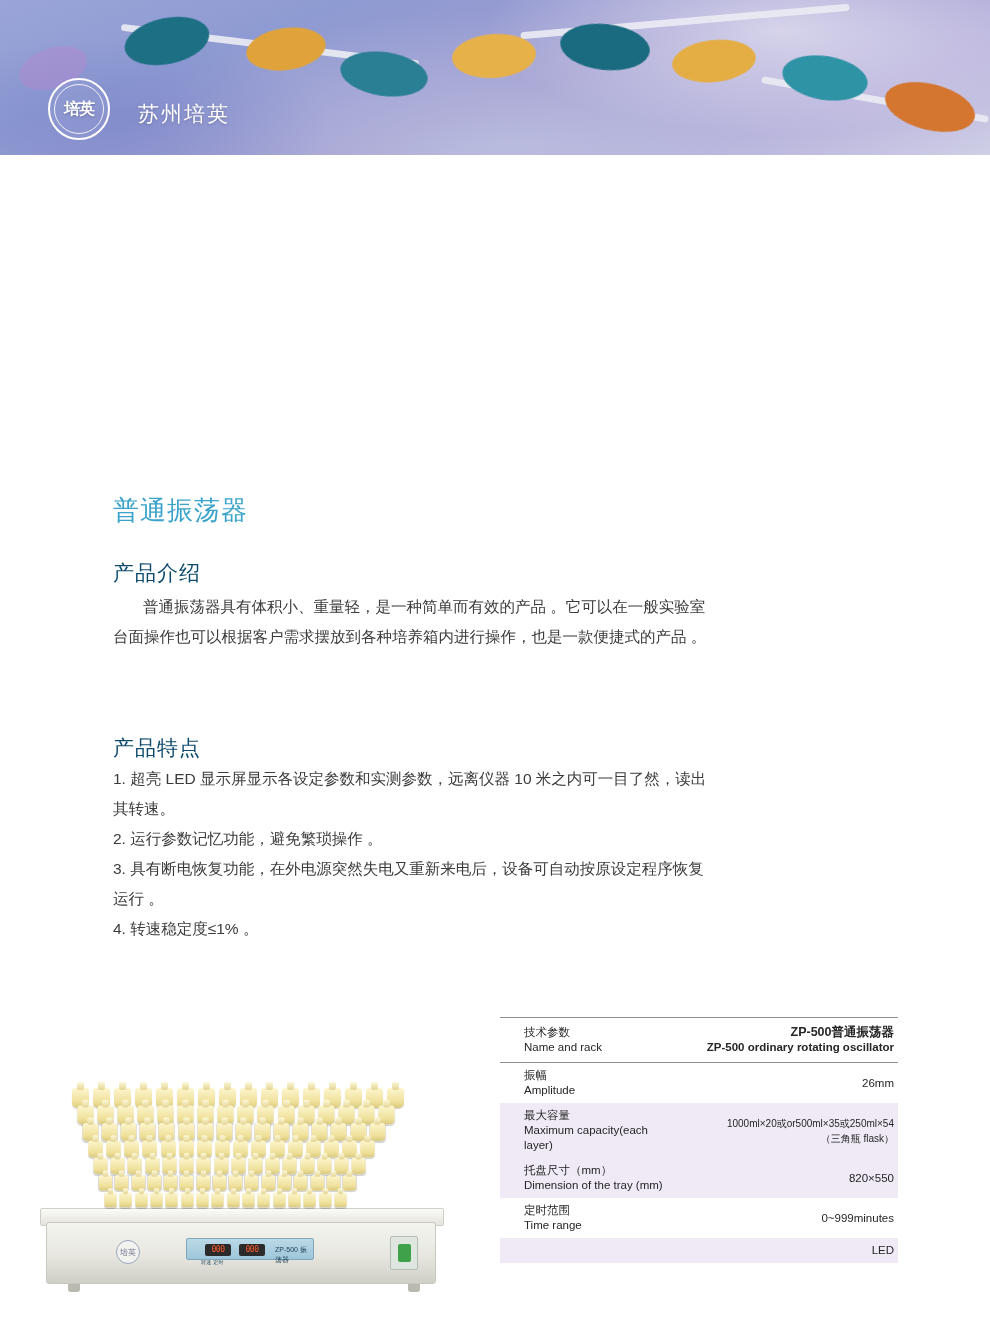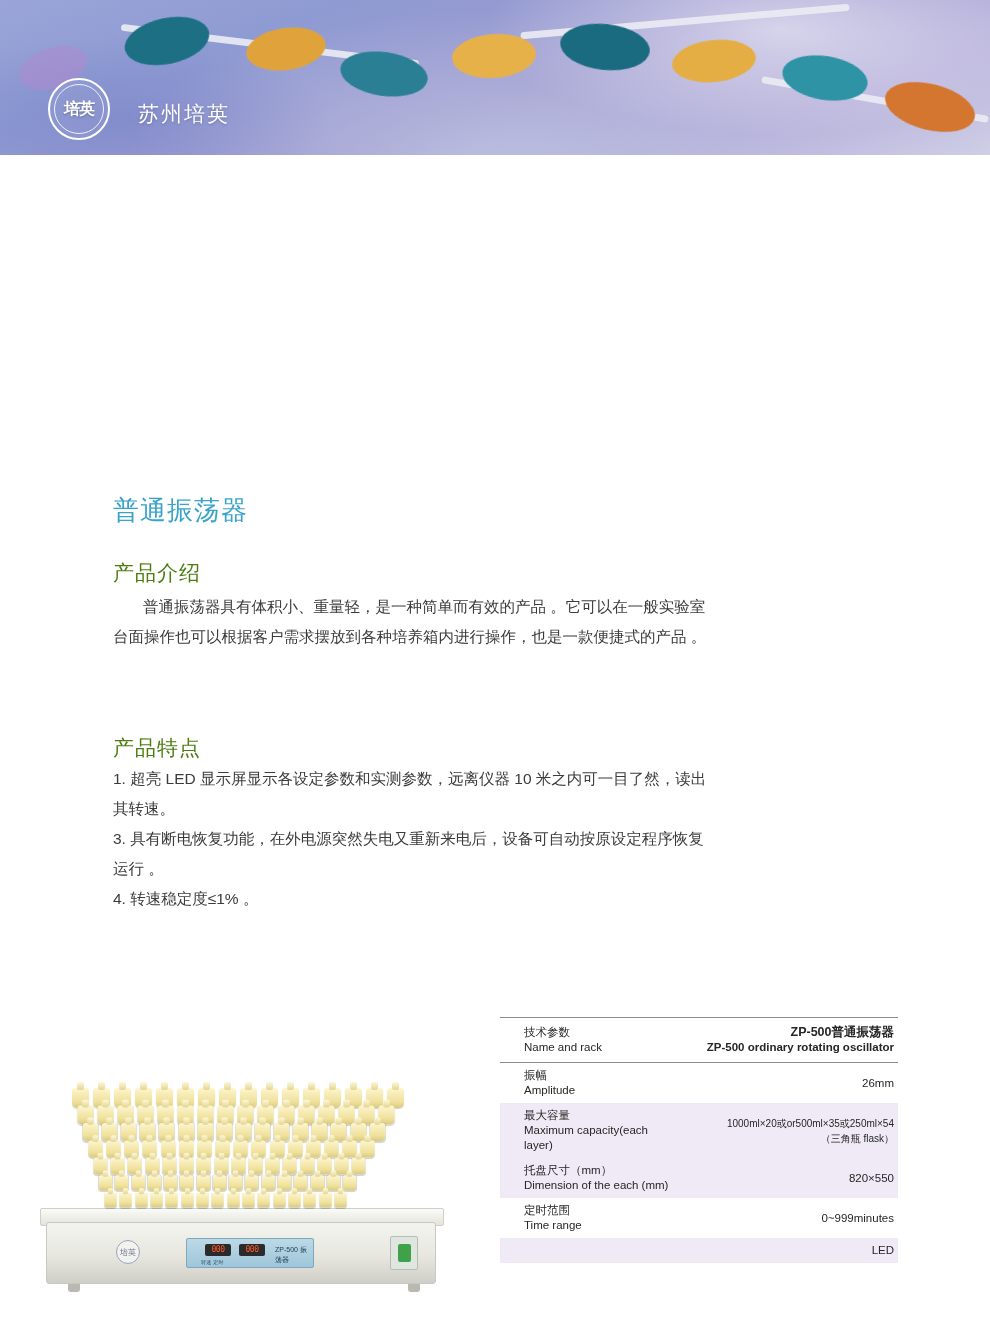--- a/index.html
+++ b/index.html
@@ -78,21 +78,21 @@
   .title-main {
     position: absolute;
     left: 113px; top: 338px;
     font-size: 26px;
     color: #3aa3c9;
     letter-spacing: 1px;
   }
   .sec-title {
     position: absolute;
     font-size: 21px;
-    color: #4d7c0f;
+    color: #0c4a6e;
     letter-spacing: 1px;
   }
   .sec-intro-title { left: 113px; top: 404px; }
   .sec-feat-title  { left: 113px; top: 579px; }
 
   .para {
     position: absolute;
     font-size: 15.5px;
     color: #3b3b3b;
     line-height: 30px;
@@ -140,21 +140,21 @@
     content: "";
     position: absolute;
     left: 5px; top: -6px;
     width: 7px; height: 8px;
     background: linear-gradient(180deg, #fdf8d8, #e4d594);
     border-radius: 2px;
   }
   .panel {
     position: absolute;
     left: 148px; top: 168px;
-    width: 128px; height: 30px;
+    width: 128px; height: 22px;
     background: linear-gradient(180deg, #bcd9e6 0%, #9ec6da 100%);
     border: 1px solid #7fa8bd;
     border-radius: 2px;
   }
   .led {
     position: absolute;
     top: 5px;
     width: 26px; height: 12px;
     background: #2b2b2b;
     border-radius: 2px;
@@ -281,20 +281,21 @@
 <div class="content">
 
   <div class="title-main">普通振荡器</div>
 
   <div class="sec-title sec-intro-title">产品介绍</div>
   <div class="para intro-text">普通振荡器具有体积小、重量轻，是一种简单而有效的产品 。它可以在一般实验室台面操作也可以根据客户需求摆放到各种培养箱内进行操作，也是一款便捷式的产品 。</div>
 
   <div class="sec-title sec-feat-title">产品特点</div>
   <div class="para feat-list">
     <p>1. 超亮 LED 显示屏显示各设定参数和实测参数，远离仪器 10 米之内可一目了然，读出其转速。</p>
+    <p>2. 运行参数记忆功能，避免繁琐操作 。</p>
     <p>3. 具有断电恢复功能，在外电源突然失电又重新来电后，设备可自动按原设定程序恢复运行 。</p>
     <p>4. 转速稳定度≤1% 。</p>
   </div>
 
   <div class="product-wrap">
     <div class="flask-field" id="flaskField">
         <div class="flask" style="left: 8px; top: 0px; transform: scale(1); z-index: 0;"></div>
         <div class="flask" style="left: 29px; top: 0px; transform: scale(1); z-index: 0;"></div>
         <div class="flask" style="left: 50px; top: 0px; transform: scale(1); z-index: 0;"></div>
         <div class="flask" style="left: 71px; top: 0px; transform: scale(1); z-index: 0;"></div>
@@ -453,21 +454,21 @@
         <td class="c-value cap-val val-two">
           <span class="l1">1000ml×20或or500ml×35或250ml×54</span>
           <span class="l2">（三角瓶 flask）</span>
         </td>
       </tr>
 
 
       <tr class="row-alt">
         <td class="c-label">
           <span class="cn">托盘尺寸（mm）</span>
-          <span class="en">Dimension of the each (mm)</span>
+          <span class="en">Dimension of the tray (mm)</span>
         </td>
         <td class="c-value">820×550</td>
       </tr>
 
       <tr class="row-plain">
         <td class="c-label">
           <span class="cn">定时范围</span>
           <span class="en">Time range</span>
         </td>
         <td class="c-value">0~999minutes</td>

